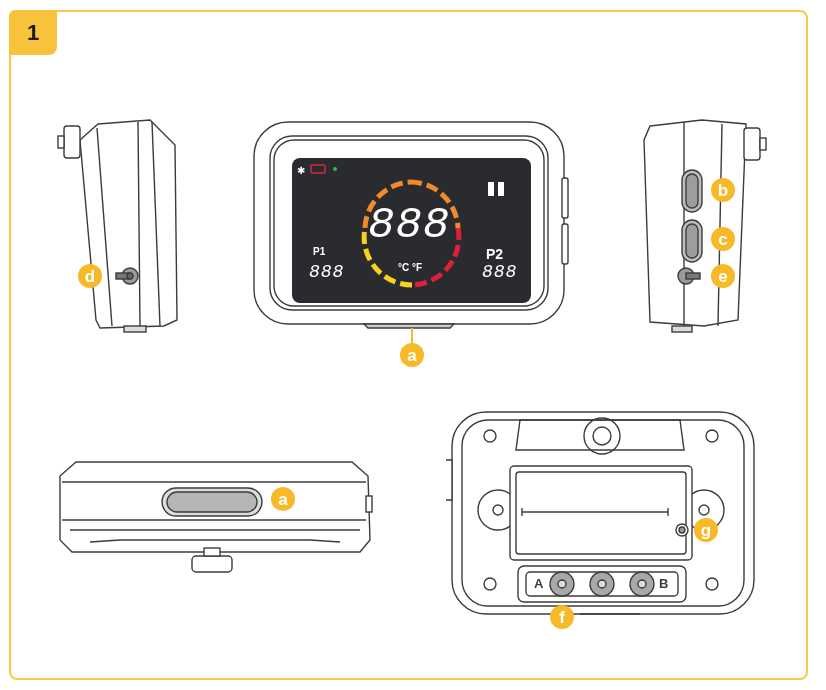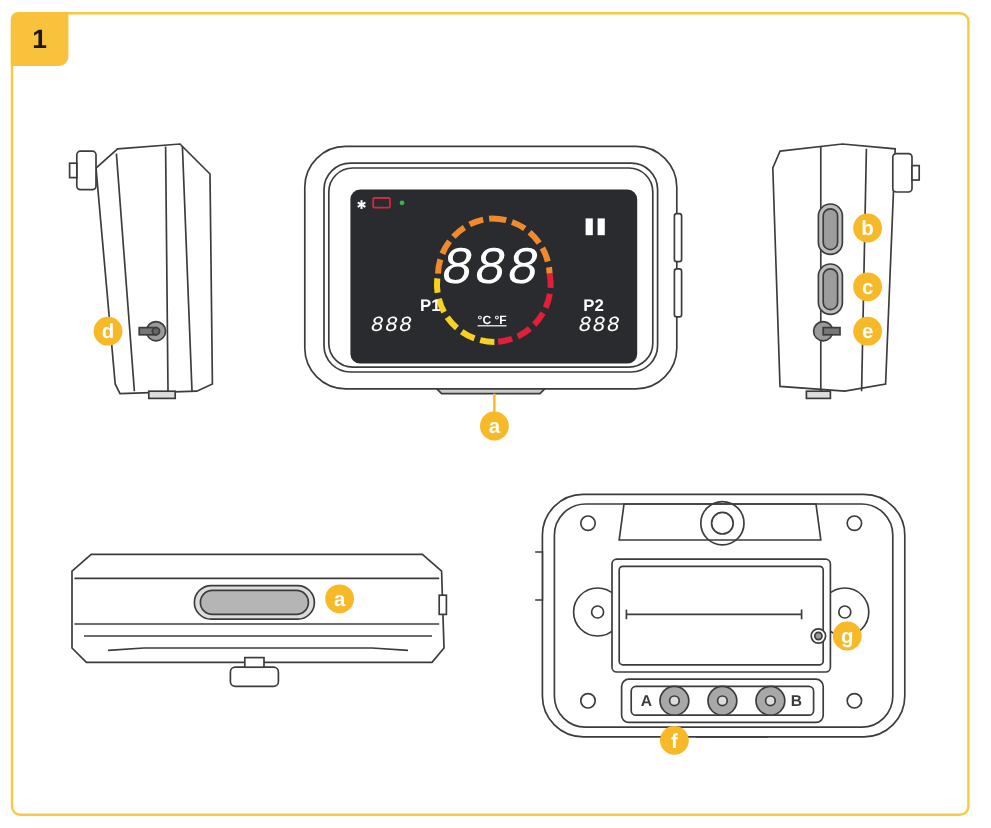--- a/index.html
+++ b/index.html
@@ -115,22 +115,22 @@
   <line x1="412" y1="328" x2="412" y2="344" stroke="#f7b928" stroke-width="2"></line>
 
   <rect x="311" y="165" width="14" height="8" rx="1" fill="none" stroke="#d12a40" stroke-width="1.5"></rect>
   <circle cx="335" cy="169" r="2" fill="#3ab54a"></circle>
   <rect x="488" y="182" width="6" height="14" fill="#fff"></rect>
   <rect x="498" y="182" width="6" height="14" fill="#fff"></rect>
   <text x="297" y="174" fill="#fff" font-size="10" font-family="DejaVu Sans, sans-serif">✱</text>
 </svg>
 
 <div class="seg" style="left:368px;top:200px;font-size:44px;">888</div>
-<div class="lcd-text" style="left:398px;top:262px;font-size:10px;text-decoration:underline;">°C °F</div>
-<div class="lcd-text" style="left:313px;top:246px;font-size:14px;margin-left:37px;">P1</div>
+<div class="lcd-text" style="left:398px;top:262px;font-size:10px;">°C °F</div>
+<div class="lcd-text" style="left:313px;top:246px;font-size:10px;">P1</div>
 <div class="seg" style="left:309px;top:262px;font-size:18px;">888</div>
 <div class="lcd-text" style="left:486px;top:246px;font-size:14px;">P2</div>
 <div class="seg" style="left:482px;top:262px;font-size:18px;">888</div>
 
 <div class="lcd-text" style="left:534px;top:576px;font-size:13px;color:#3c3c3c;">A</div>
 <div class="lcd-text" style="left:659px;top:576px;font-size:13px;color:#3c3c3c;">B</div>
 
 <div class="callout" style="left:400px;top:343px;">a</div>
 <div class="callout" style="left:271px;top:487px;">a</div>
 <div class="callout" style="left:711px;top:178px;">b</div>

